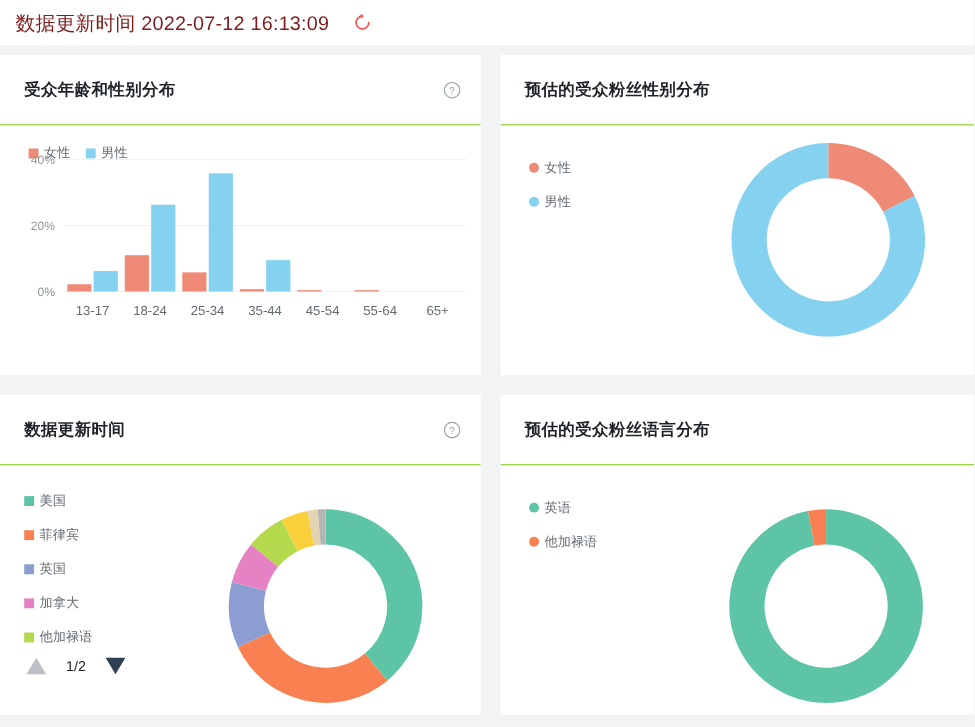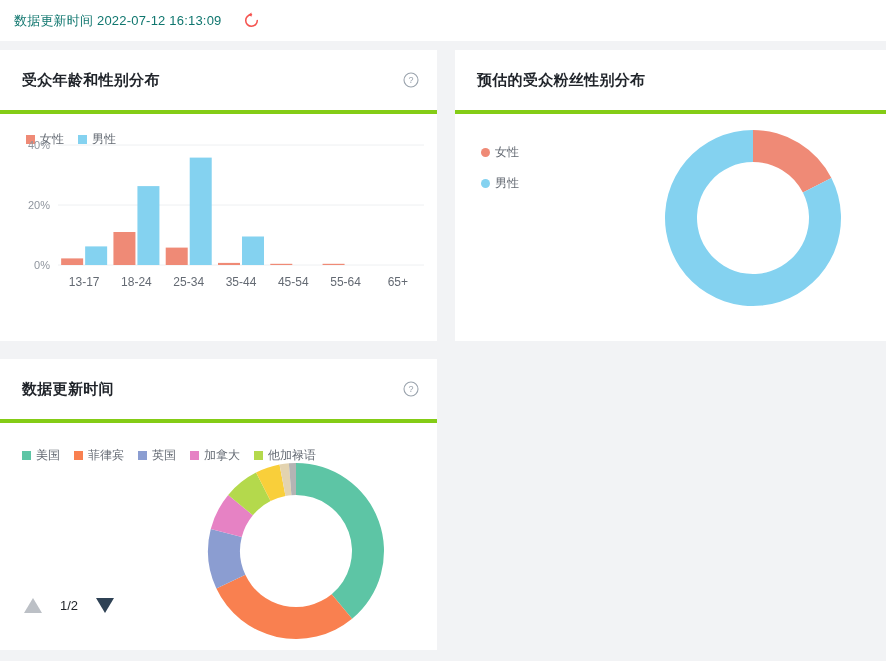--- a/index.html
+++ b/index.html
@@ -10,21 +10,21 @@
     overflow: hidden;
   }
 
   
   .topbar {
     height: 41px; background: #ffffff;
     display: flex; align-items: center;
     padding-left: 14px;
   }
   .topbar-text {
-    font-size: 13px; color: #0f766e; letter-spacing: .2px;
+    font-size: 18px; color: #7f1d1d; letter-spacing: .2px;
   }
   .refresh-btn {
     margin-left: 20px; width: 20px; height: 20px;
     display: flex; align-items: center; justify-content: center;
     cursor: pointer;
   }
 
   
   .grid {
     display: grid;
@@ -35,21 +35,21 @@
   }
   .card {
     background: #ffffff;
     display: flex; flex-direction: column;
     overflow: hidden;
   }
   .card-head {
     height: 64px; flex: 0 0 64px;
     display: flex; align-items: center;
     padding: 0 18px 0 22px;
-    border-bottom: 4px solid #84cc16;
+    border-bottom: 1px solid #84cc16;
   }
   .card-title {
     font-size: 15px; font-weight: bold; color: #1f2329;
     letter-spacing: .3px; flex: 1;
   }
   .help-icon { width: 16px; height: 16px; cursor: pointer; flex: 0 0 16px; }
   .card-body { flex: 1; position: relative; }
 
   
   .bar-legend {
@@ -66,21 +66,21 @@
   
   .donut-legend {
     position: absolute; left: 26px; top: 30px;
     display: flex; flex-direction: column; gap: 14px;
   }
   .donut-wrap { position: absolute; }
 
   
   .region-legend {
     position: absolute; left: 22px; top: 24px;
-    display: flex; flex-direction: row; gap: 14px;
+    display: flex; flex-direction: column; gap: 14px;
   }
   .pager {
     position: absolute; left: 24px; top: 175px;
     display: flex; align-items: center; gap: 18px;
   }
   .pager-num { font-size: 13px; color: #1f2329; }
   .tri { width: 0; height: 0; cursor: pointer; }
   .tri-up {
     border-left: 9px solid transparent; border-right: 9px solid transparent;
     border-bottom: 15px solid #bcc0c6;
@@ -220,14 +220,35 @@
           <path d="M10.37521938299028 127.46857765772637 A88 88 0 0 1 4.764681820680465 68.11528992949276 L35.75934297679666 76.07336631876812 A56 56 0 0 0 39.32968506190291 113.84364032764407 Z" fill="#8b9dd1"></path>
           <path d="M4.764681820680465 68.11528992949276 A88 88 0 0 1 22.194834635730558 33.906688902115285 L46.851258404555814 54.304256574073364 A56 56 0 0 0 35.75934297679666 76.07336631876812 Z" fill="#e682c4"></path>
           <path d="M22.194834635730558 33.906688902115285 A88 88 0 0 1 50.04883602291994 11.591425871423596 L64.57653201458541 40.10363464545138 A56 56 0 0 0 46.851258404555814 54.304256574073364 Z" fill="#b4d94c"></path>
           <path d="M50.04883602291994 11.591425871423596 A88 88 0 0 1 73.5104443164563 3.5587219358753828 L79.50664638319947 34.991913959193425 A56 56 0 0 0 64.57653201458541 40.10363464545138 Z" fill="#f9cf3a"></path>
           <path d="M73.5104443164563 3.5587219358753828 A88 88 0 0 1 82.82002618200218 2.2933983330053707 L85.4309257521832 34.18670803009433 A56 56 0 0 0 79.50664638319947 34.991913959193425 Z" fill="#e3d3b0"></path>
           <path d="M82.82002618200218 2.2933983330053707 A88 88 0 0 1 90.00000000000006 2 L90.00000000000004 34 A56 56 0 0 0 85.4309257521832 34.18670803009433 Z" fill="#b4b4b4"></path>
         </svg>
     </div>
   </div>
 
+  <div class="card">
+    <div class="card-head">
+      <div class="card-title">预估的受众粉丝语言分布</div>
+    </div>
+    <div class="card-body">
+      <div class="donut-legend">
+        <span class="lg-item">
+          <span class="lg-dot" style="background:#5dc5a5"></span>
+          <span class="lg-txt">英语</span>
+        </span>
+        <span class="lg-item">
+          <span class="lg-dot" style="background:#f98050"></span>
+          <span class="lg-txt">他加禄语</span>
+        </span>
+      </div>
+      <svg class="donut-wrap" id="language-donut" style="left:206px; top:38px;" width="180" height="180" viewBox="0 0 180 180">
+          <path d="M90 2 A88 88 0 1 1 73.51044431645616 3.558721935875411 L79.50664638319937 34.99191395919345 A56 56 0 1 0 90 34 Z" fill="#5dc5a5"></path>
+          <path d="M73.51044431645616 3.558721935875411 A88 88 0 0 1 89.99999999999999 2 L89.99999999999999 34 A56 56 0 0 0 79.50664638319937 34.99191395919345 Z" fill="#f98050"></path>
+        </svg>
+    </div>
+  </div>
 
 </div>
 
 </body></html>

